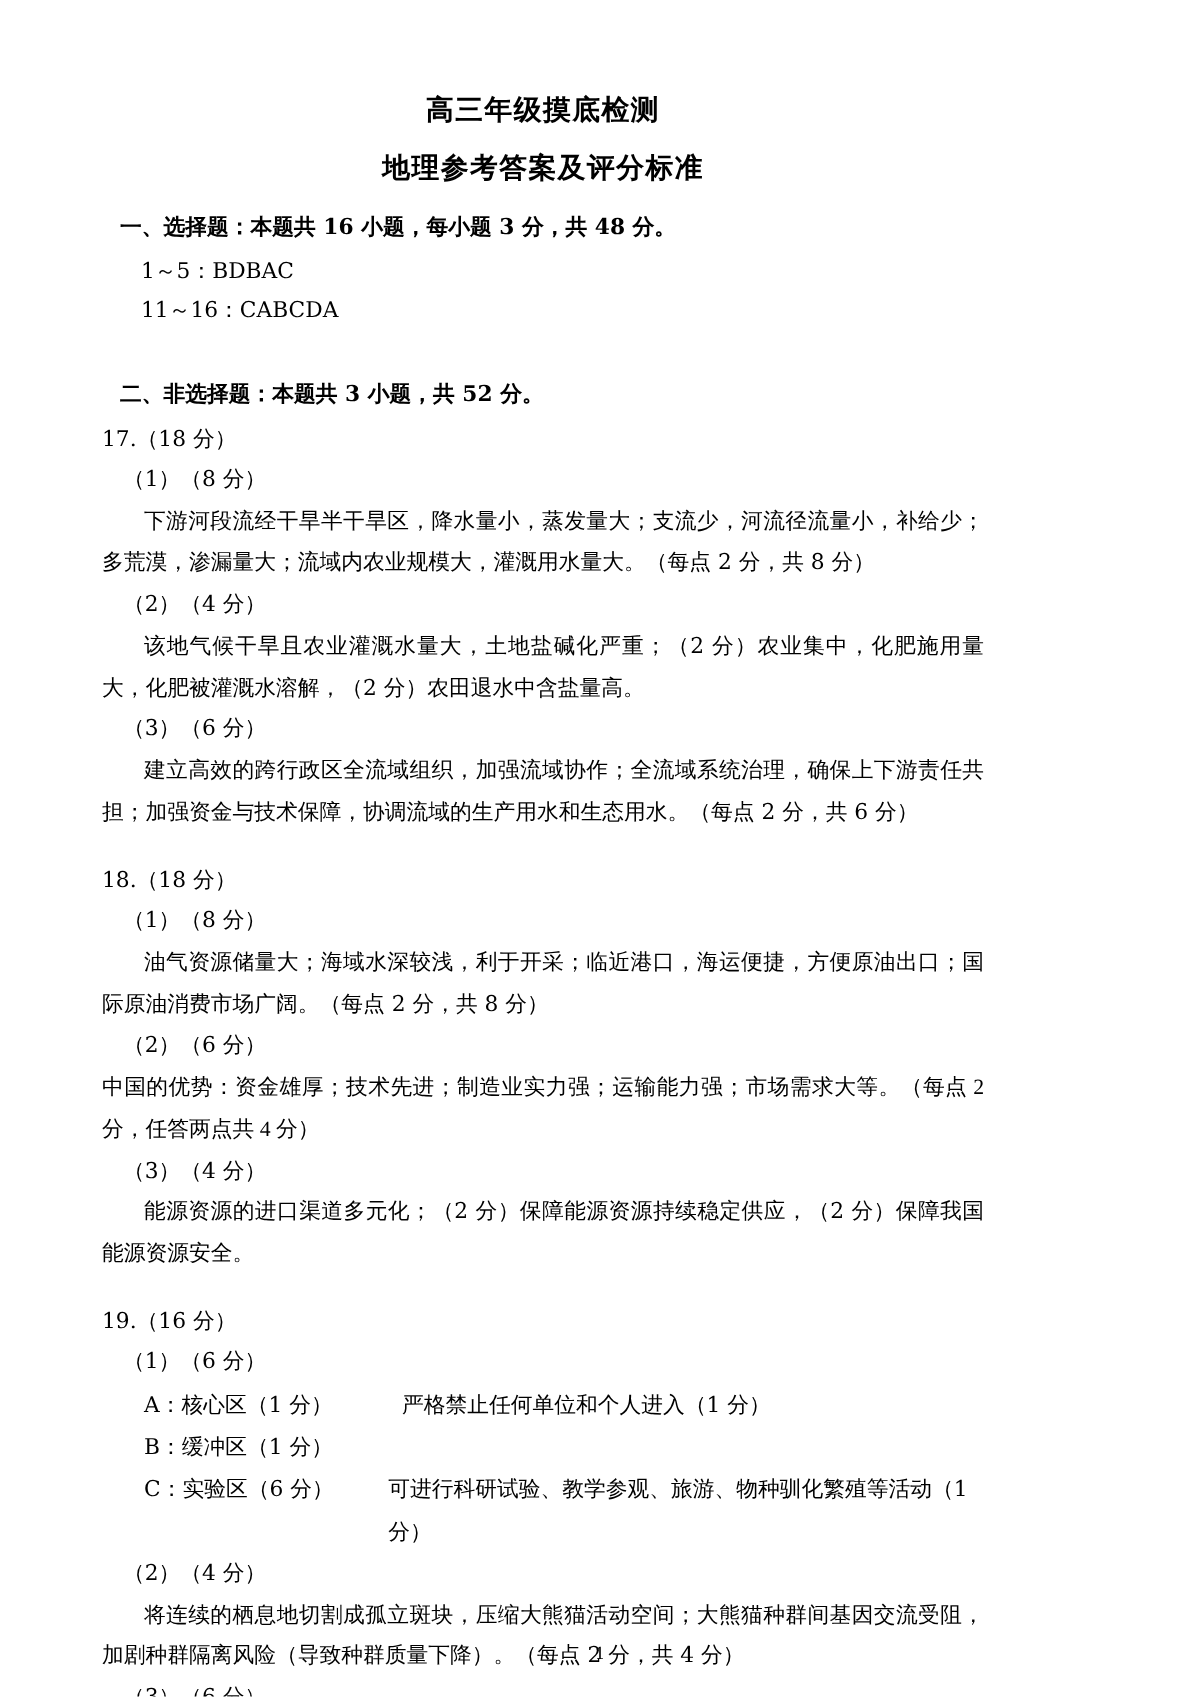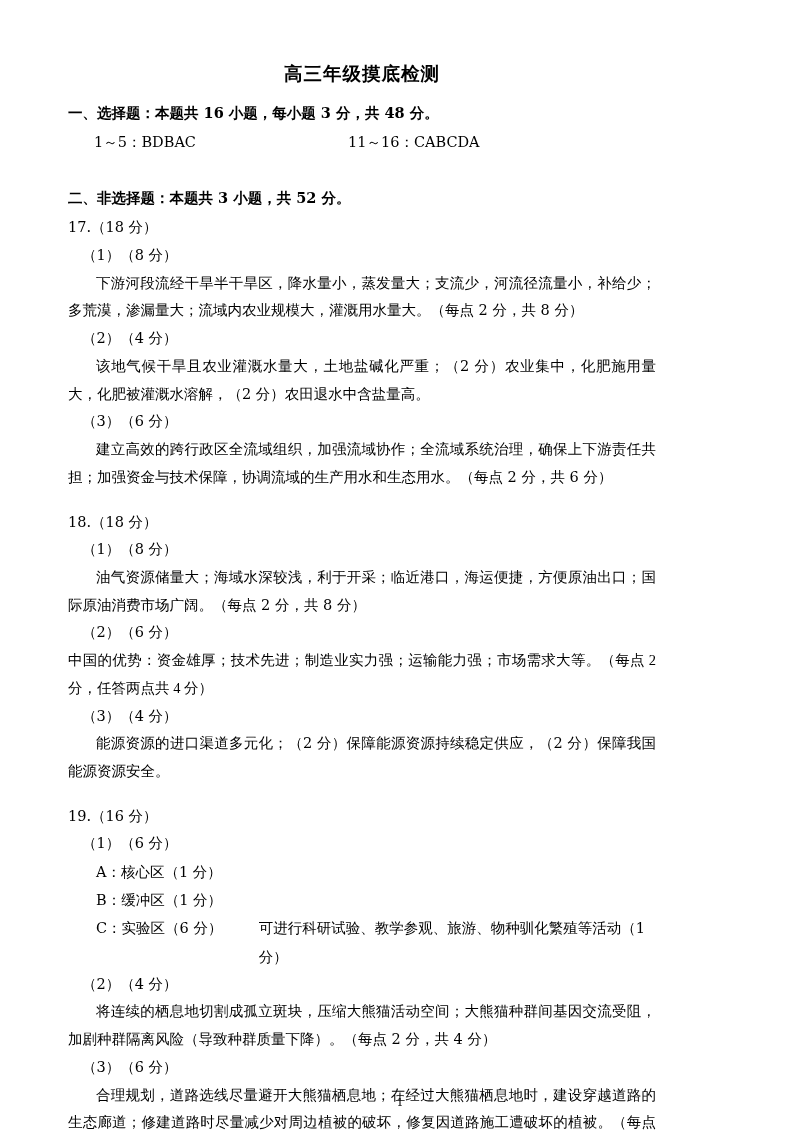--- a/index.html
+++ b/index.html
@@ -33,40 +33,41 @@
   .title2 {
     text-align: center;
     font-size: 18.5px;
     font-weight: bold;
     letter-spacing: 1px;
     margin: 0 0 14px 0;
     line-height: 1.35;
   }
   .sec-head {
     font-size: 14.5px;
-    margin: 10px 0 4px 0;
+    margin: 10px 0 4px 12px;
     line-height: 1.6;
   }
   .sec-head b {
     font-weight: bold;
   }
   .choice-row {
     font-size: 14.5px;
     line-height: 1.8;
     margin: 0 0 4px 0;
     padding-left: 26px;
     display: flex;
+    flex-direction: column;
   }
   .choice-row .ch {
     display: inline-block;
     font-family: "DejaVu Serif", "Liberation Serif", serif;
   }
   .ch1 { width: 215px; }
   .ch2 { width: 215px; }
-  .ch3 { width: 215px; margin-left: 39px; }
+  .ch3 { width: 215px; }
   .qnum {
     font-size: 14.5px;
     line-height: 1.9;
     margin: 0;
   }
   .sub {
     font-size: 14.5px;
     line-height: 1.9;
     margin: 0;
     padding-left: 14px;
@@ -106,20 +107,21 @@
     font-size: 11px;
     font-family: "DejaVu Serif", "Liberation Serif", serif;
   }
 </style>
 </head>
 <body>
 
 <div class="page">
 
   <div class="title1">高三年级摸底检测</div>
+  <div class="title2">地理参考答案及评分标准</div>
 
   <div class="sec-head">
     <b>一、选择题：本题共 16 小题，每小题 3 分，共 48 分。</b>
   </div>
 
   <div class="choice-row">
     <span class="ch ch1">1～5：BDBAC</span>
     <span class="ch ch3">11～16：CABCDA</span>
   </div>
 
@@ -147,20 +149,21 @@
   <div class="sub">（3）（4 分）</div>
   <div class="para">能源资源的进口渠道多元化；（2 分）保障能源资源持续稳定供应，（2 分）保障我国能源资源安全。</div>
 
   <div class="spacer-m"></div>
 
   <div class="qnum">19.（16 分）</div>
   <div class="sub">（1）（6 分）</div>
 
   <div class="abc">
     <span class="left">A：核心区（1 分）</span>
+    <span class="right">严格禁止任何单位和个人进入（1 分）</span>
   </div>
   <div class="abc">
     <span class="left">B：缓冲区（1 分）</span>
   </div>
   <div class="abc">
     <span class="left">C：实验区（6 分）</span>
     <span class="right">可进行科研试验、教学参观、旅游、物种驯化繁殖等活动（1 分）</span>
   </div>
 
   <div class="sub">（2）（4 分）</div>

